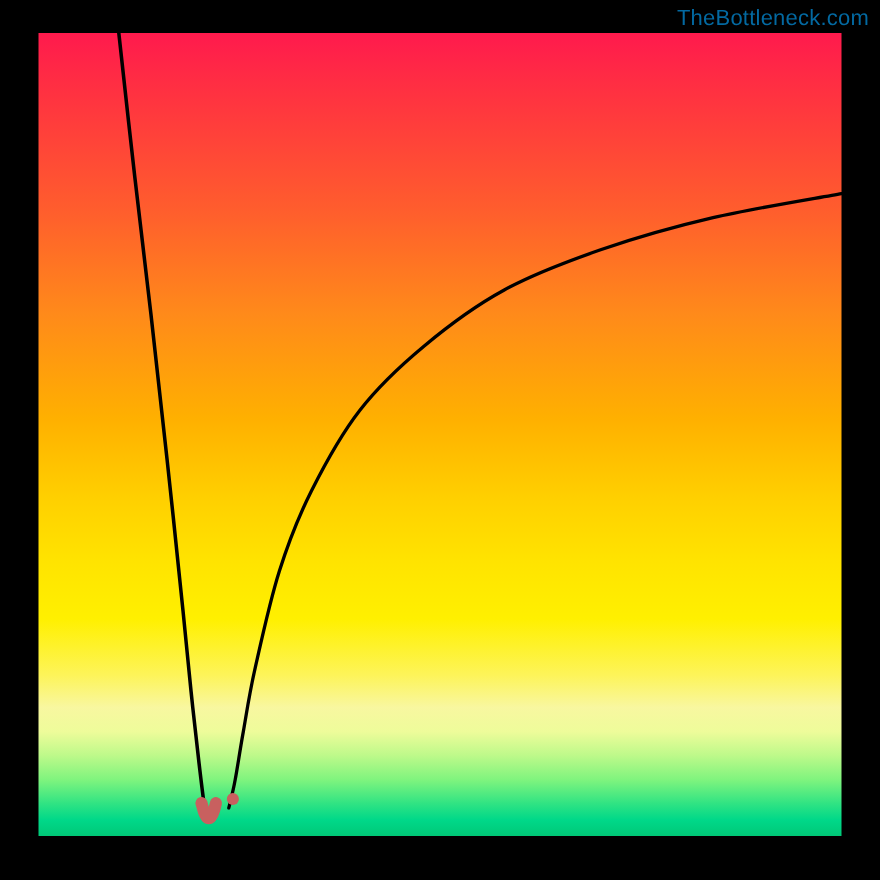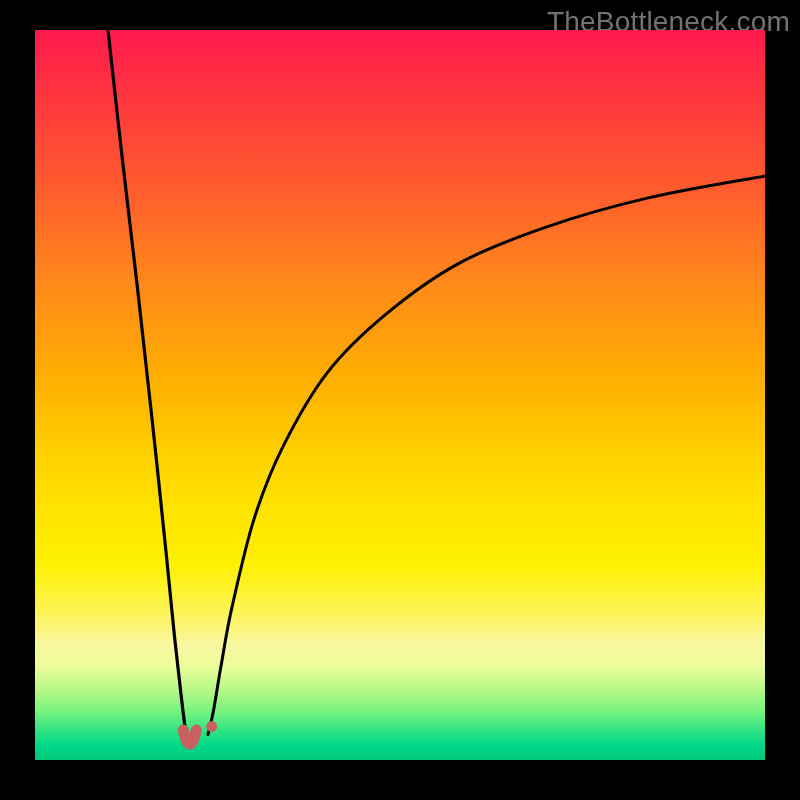--- a/index.html
+++ b/index.html
@@ -33,22 +33,22 @@
       #7ff47e 93%,
       #2fe383 96%,
       #00d889 98%,
       #00c877 100%
     );
   }
   .watermark {
     position: absolute;
     top: 6px;
     right: 10px;
-    color: #737373;
-    font-size: 28px;
+    color: #0369a1;
+    font-size: 20px;
     font-weight: 500;
     letter-spacing: 0.2px;
     user-select: none;
   }
   svg.curve {
     position: absolute;
     left: 0;
     top: 0;
     width: 730px;
     height: 730px;

